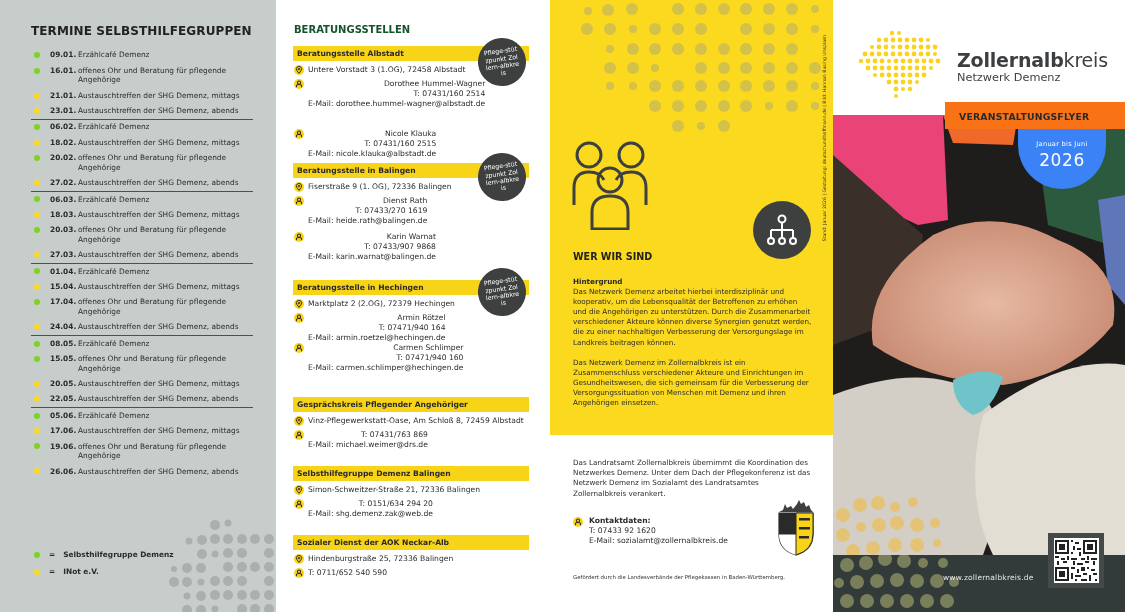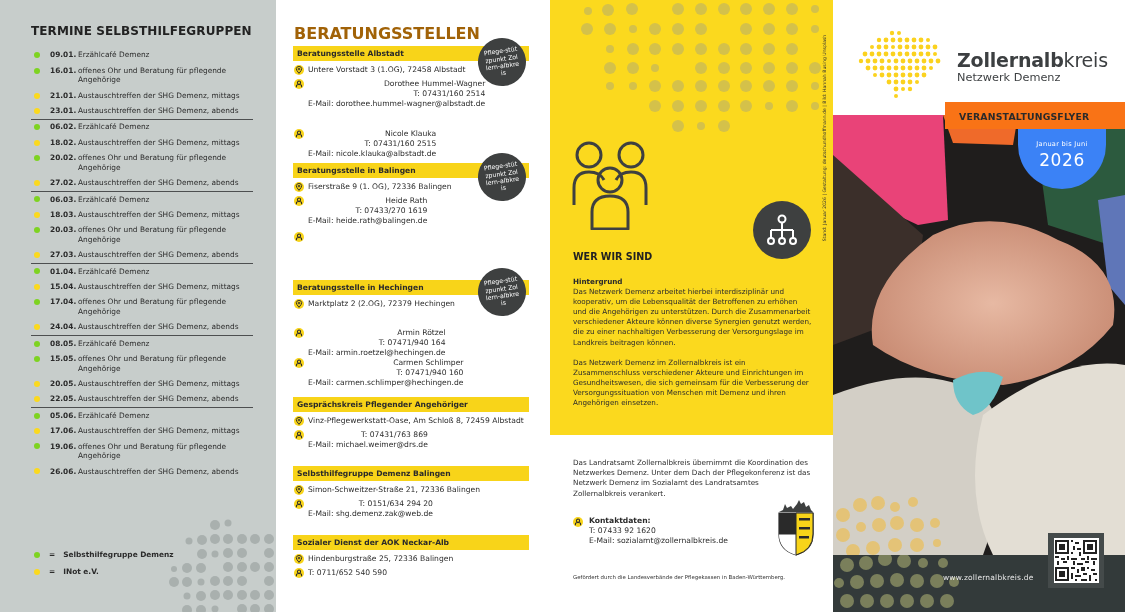--- a/index.html
+++ b/index.html
@@ -18,21 +18,21 @@
   #termine .date { font-weight: bold; width: 28px; flex: 0 0 28px; }
   #termine .txt { flex: 1; }
   .legend { position: absolute; left: 31px; top: 546px; font-size: 7.4px; font-weight: bold; }
   .legend div { display: flex; align-items: center; height: 17px; }
   .legend .dot { width: 6px; height: 6px; border-radius: 50%; margin: 0 9px 0 3px; }
   .legend .eq { margin-right: 8px; }
   .dots-svg { position: absolute; }
 
   
   #p2 { left: 276px; width: 274px; background: #fff; }
-  #p2 h2 { position: absolute; left: 18px; top: 24px; font-size: 16px; font-weight: bold; color: #a16207; }
+  #p2 h2 { position: absolute; left: 18px; top: 24px; font-size: 10px; font-weight: bold; color: #14532d; }
   .bs { position: absolute; left: 17px; width: 236px; }
   .bs .bar { background: #f8d419; height: 15px; font-size: 7.6px; font-weight: bold; padding: 3px 0 0 4px; color: #2a2a2a; }
   .bs .row { display: flex; align-items: flex-start; font-size: 7.6px; line-height: 10px; margin-top: 4px; padding-left: 0px; text-align: right; }
   .bs .ic { width: 10px; height: 10px; border-radius: 50%; background: #f8d419; flex: 0 0 10px; margin: 0 4px 0 1px; display: flex; align-items: center; justify-content: center; }
   .bs .ic svg { width: 8px; height: 8px; }
   .badge { position: absolute; width: 48px; height: 48px; border-radius: 50%; background: #3e4040; color: #fff; font-size: 6.2px; line-height: 7.4px; text-align: center; display: flex; align-items: center; justify-content: center; transform: rotate(-8deg); }
 
   
   #p3 { left: 550px; width: 283px; background: #fff; }
   #p3 .yellow { position: absolute; left: 0; top: 0; width: 283px; height: 435px; background: #fbd91e; }
@@ -313,50 +313,55 @@
         <div class="row" style="margin-top:4px">
           <span class="ic">
             <svg viewBox="0 0 10 10">
               <g fill="none" stroke="#2a2a2a" stroke-width="1.3">
                 <circle cx="5" cy="3.3" r="2"></circle>
                 <path d="M1.8 9.2 V7.2 Q1.8 5.7 5 5.7 Q8.2 5.7 8.2 7.2 V9.2"></path>
               </g>
             </svg>
           </span>
           <div>
-        <div>Heide Rath</div>
+        <div>Dienst Rath</div>
         <div>T: 07433/270 1619</div>
         <div>E-Mail: heide.rath@balingen.de</div>
           </div>
         </div>
         <div class="row" style="margin-top:6px">
           <span class="ic">
             <svg viewBox="0 0 10 10">
               <g fill="none" stroke="#2a2a2a" stroke-width="1.3">
                 <circle cx="5" cy="3.3" r="2"></circle>
                 <path d="M1.8 9.2 V7.2 Q1.8 5.7 5 5.7 Q8.2 5.7 8.2 7.2 V9.2"></path>
               </g>
             </svg>
           </span>
+          <div>
+        <div>Karin Warnat</div>
+        <div>T: 07433/907 9868</div>
+        <div>E-Mail: karin.warnat@balingen.de</div>
+          </div>
         </div>
       </div>
       <div class="bs" style="top: 280px;">
         <div class="bar">Beratungsstelle in Hechingen</div>
     <div class="row">
           <span class="ic">
             <svg viewBox="0 0 10 10">
               <g fill="none" stroke="#2a2a2a" stroke-width="1.2">
                 <path d="M5 9.2 L2.2 5.4 A3.3 3.3 0 1 1 7.8 5.4 Z"></path>
                 <circle cx="5" cy="3.8" r="1.1"></circle>
               </g>
             </svg>
           </span>
           <span>Marktplatz 2 (2.OG), 72379 Hechingen</span>
         </div>
-        <div class="row" style="margin-top:19px">
+        <div class="row" style="margin-top:4px">
           <span class="ic">
             <svg viewBox="0 0 10 10">
               <g fill="none" stroke="#2a2a2a" stroke-width="1.3">
                 <circle cx="5" cy="3.3" r="2"></circle>
                 <path d="M1.8 9.2 V7.2 Q1.8 5.7 5 5.7 Q8.2 5.7 8.2 7.2 V9.2"></path>
               </g>
             </svg>
           </span>
           <div>
         <div>Armin Rötzel</div>

